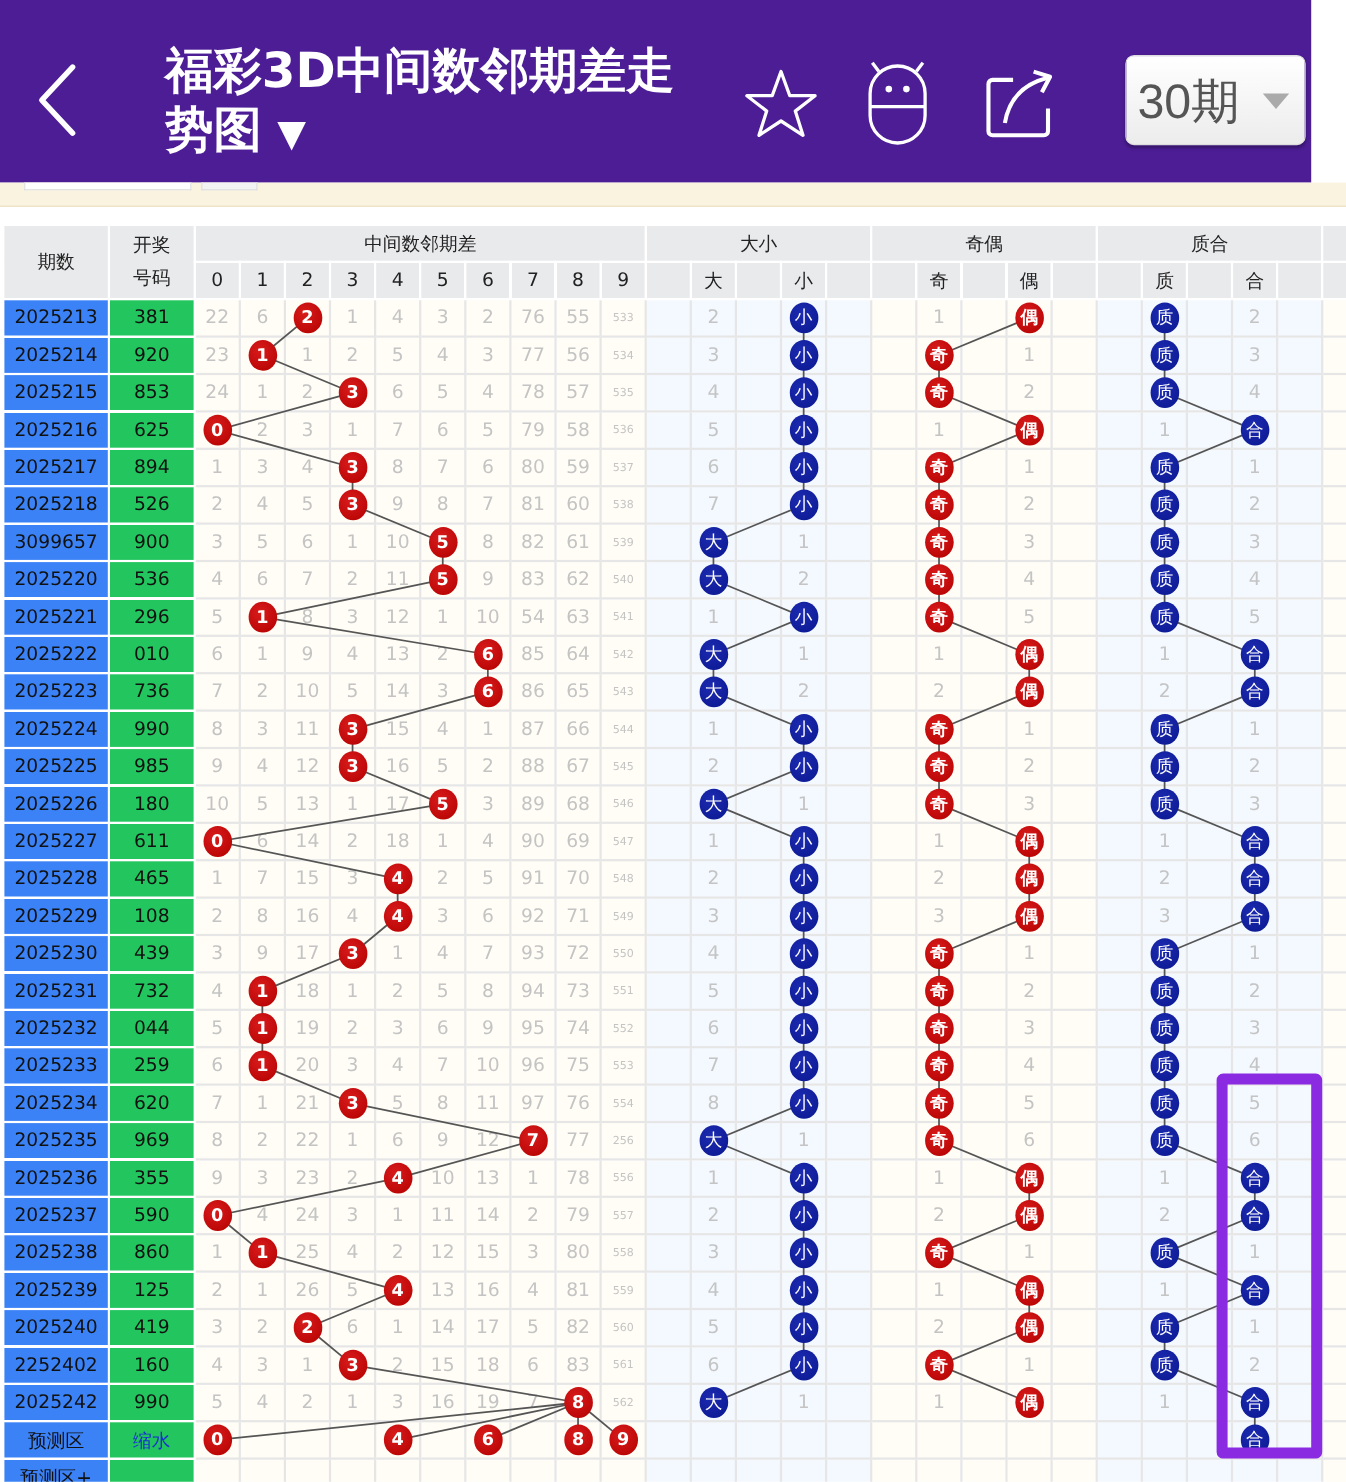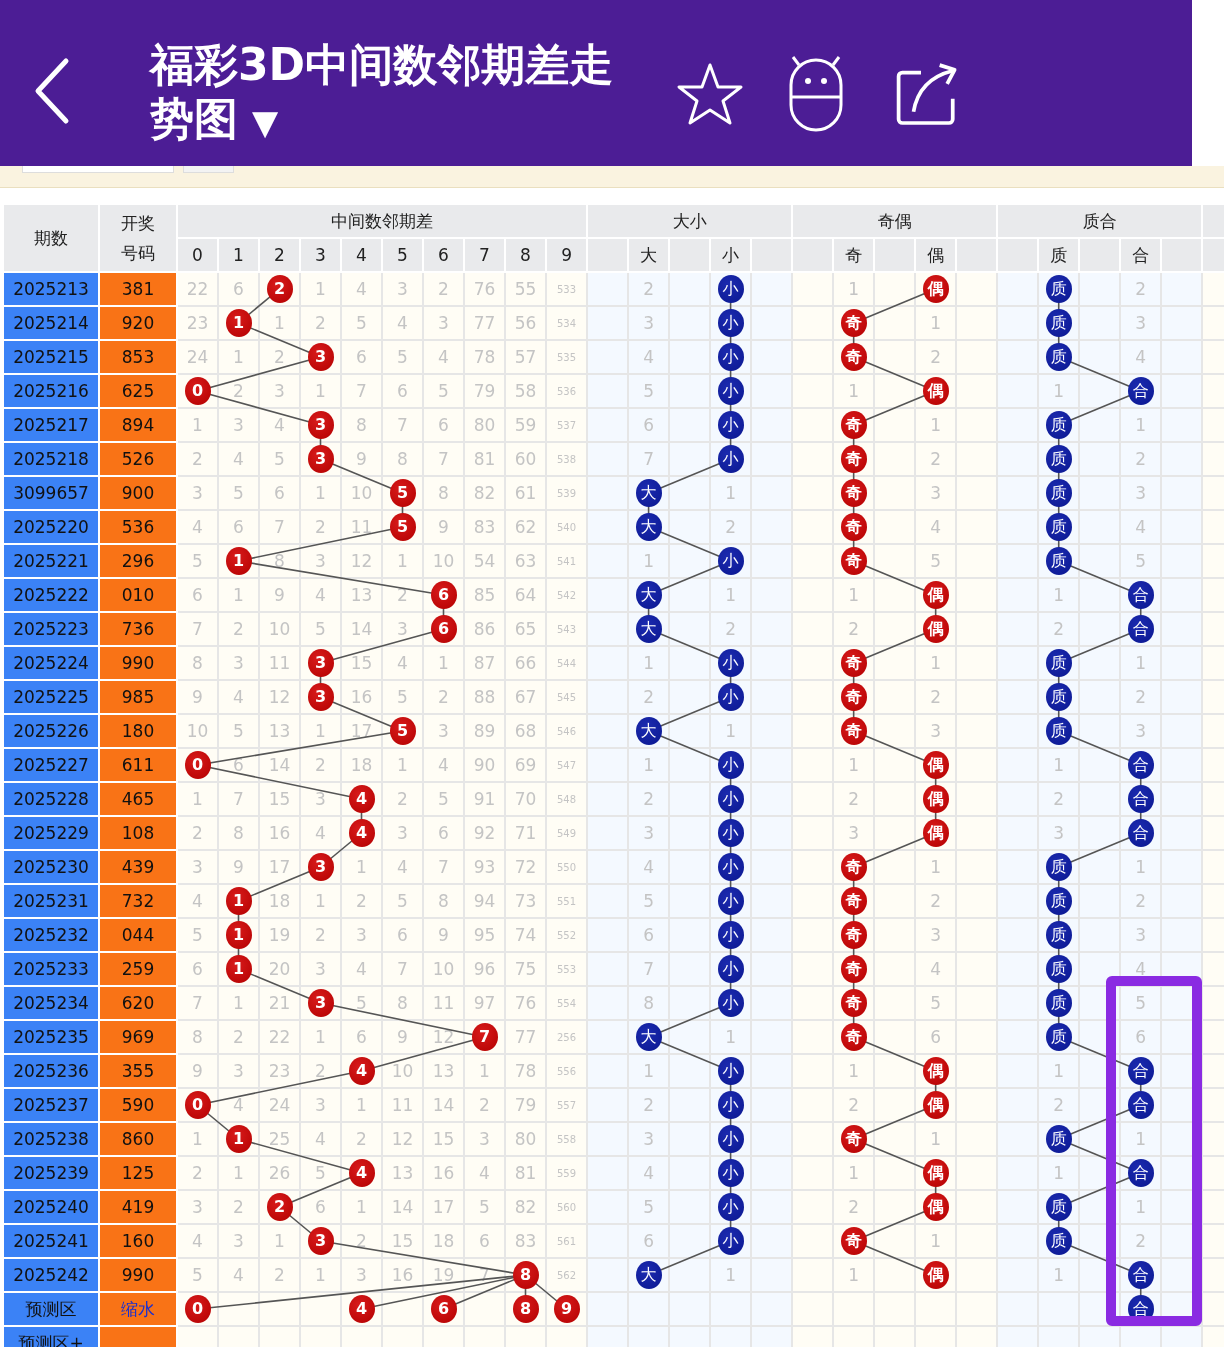--- a/index.html
+++ b/index.html
@@ -15,21 +15,21 @@
   .subbar { position: absolute; left: 0; top: 166px; width: 1224px; height: 22px; background: #faf3e0; border-bottom: 1px solid #eadfbf; }
   .subbar .in1 { position: absolute; left: 22px; top: 0; width: 152px; height: 7px; background: #fff; border: 1px solid #ddd; border-top: none; }
   .subbar .in2 { position: absolute; left: 183px; top: 0; width: 51px; height: 7px; background: #f3f3f3; border: 1px solid #ddd; border-top: none; }
 
   .chart { position: absolute; left: 0; top: 203px; width: 1224px; height: 1144px; overflow: hidden; }
   table.grid { border-collapse: collapse; table-layout: fixed; position: absolute; left: 2px; top: 0; }
   table.grid td, table.grid th { border: 2px solid #e6e6e6; text-align: center; font-weight: normal; padding: 0; overflow: hidden; white-space: nowrap; }
   table.grid th { background: #e9eaec; color: #222; font-size: 17px; height: 34px; border-color: #fff; }
   table.grid td { height: 34px; font-size: 17px; color: #c4c4c4; }
   td.pd { background: #3b82f6; color: #111 !important; font-size: 17px; border-color: #fff !important; }
-  td.dr { background: #f97316; color: #111 !important; font-size: 17px; border-color: #fff !important; }
+  td.dr { background: #22c55e; color: #111 !important; font-size: 17px; border-color: #fff !important; }
   td.lz { background: #fffdf5; }
   td.sm { font-size: 10px !important; }
   td.ds { background: #f4f9ff; }
   td.oe { background: #fffdf5; }
   td.pc { background: #f4f9ff; }
   td.sepr { border-left: 2px solid #9b3333 !important; }
   td.link { color: #1a2fd1 !important; }
   .ball { display: inline-block; width: 26px; height: 28px; border-radius: 50%; line-height: 28px; color: #fff; font-size: 16px; font-weight: bold; position: relative; z-index: 2; }
   .ball.red { background: radial-gradient(circle at 40% 35%, #d81b1b, #b30000); }
   .ball.blue { background: radial-gradient(circle at 40% 35%, #1c2bb0, #0a1790); font-weight: normal; }
@@ -56,20 +56,24 @@
     <line x1="18" y1="10" x2="12" y2="2" stroke="#fff" stroke-width="3"></line>
     <line x1="52" y1="10" x2="58" y2="2" stroke="#fff" stroke-width="3"></line>
     <circle cx="27" cy="26" r="3" fill="#fff"></circle>
       <circle cx="43" cy="26" r="3" fill="#fff"></circle>
   </svg>
   <svg class="hdr-icon" style="left:893px" viewBox="0 0 75 80">
     <path d="M30,16 H10 a4,4 0 0 0 -4,4 V66 a4,4 0 0 0 4,4 H60 a4,4 0 0 0 4,-4 V44" fill="none" stroke="#fff" stroke-width="4"></path>
     <path d="M22,58 C26,34 40,20 64,14" fill="none" stroke="#fff" stroke-width="4"></path>
     <polyline points="50,8 66,13 58,28" fill="none" stroke="#fff" stroke-width="4" stroke-linejoin="round"></polyline>
   </svg>
+  <div class="period-select">
+    <span class="lbl">30期</span>
+    <span class="arr"></span>
+  </div>
 </div>
 <div class="subbar">
   <div class="in1"></div>
   <div class="in2"></div>
 </div>
 
 <div class="chart">
   <div class="grid-wrap" id="gridwrap">
     <table class="grid" id="grid" style="width: 1229px;">
       <colgroup id="cols">
@@ -976,21 +980,21 @@
             <td class="oe"><span class="ball red">偶</span></td>
             <td class="oe"></td>
             <td class="pc sepr"></td>
             <td class="pc"><span class="ball blue">质</span></td>
             <td class="pc"></td>
             <td class="pc">1</td>
             <td class="pc"></td>
             <td class="oe sepr"></td>
           </tr>
           <tr>
-            <td class="pd">2025241</td>
+            <td class="pd">2252402</td>
             <td class="dr">160</td>
             <td class="lz">4</td>
             <td class="lz">3</td>
             <td class="lz">1</td>
             <td class="lz"><span class="ball red">3</span></td>
             <td class="lz">2</td>
             <td class="lz">15</td>
             <td class="lz">18</td>
             <td class="lz">6</td>
             <td class="lz">83</td>

